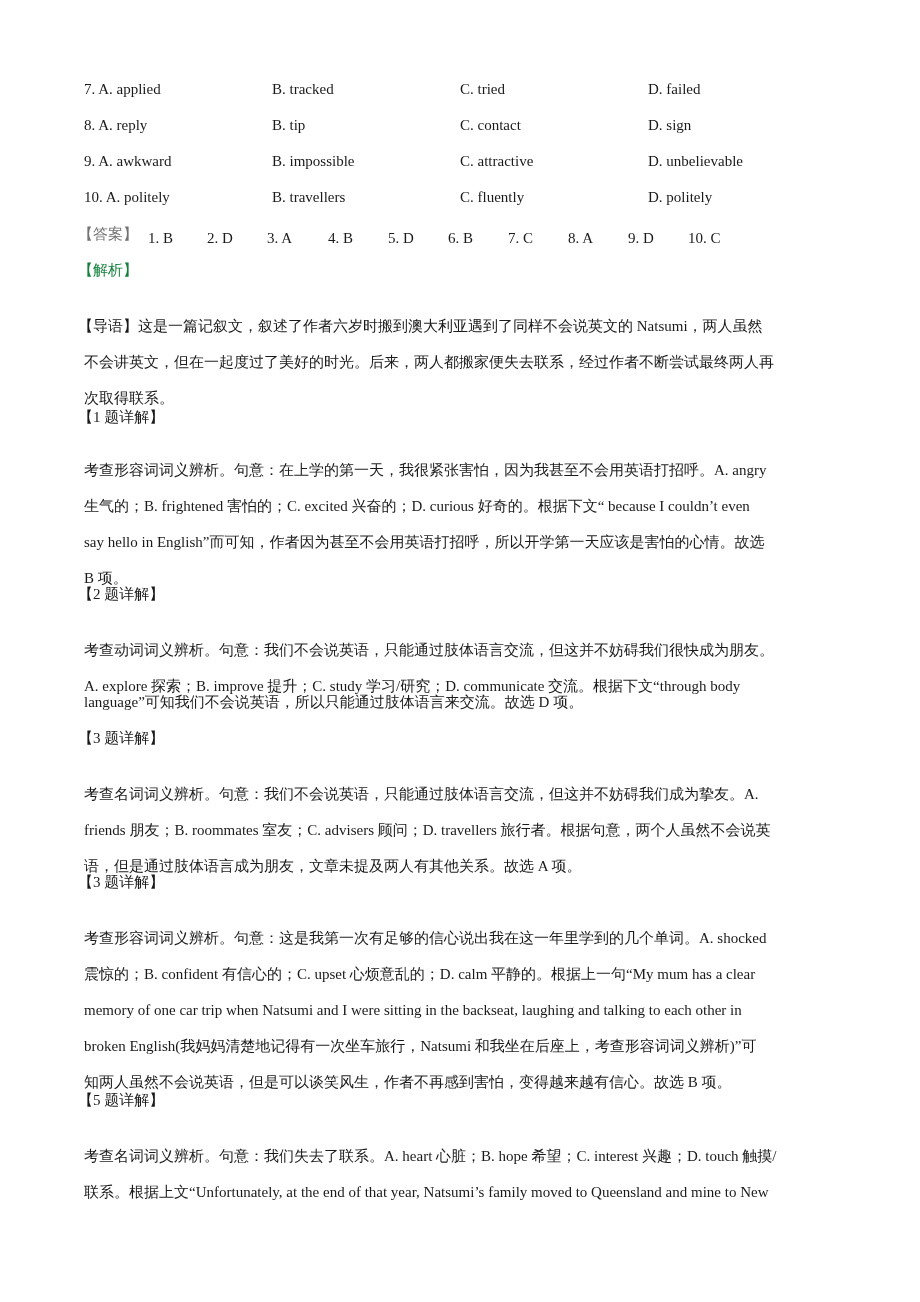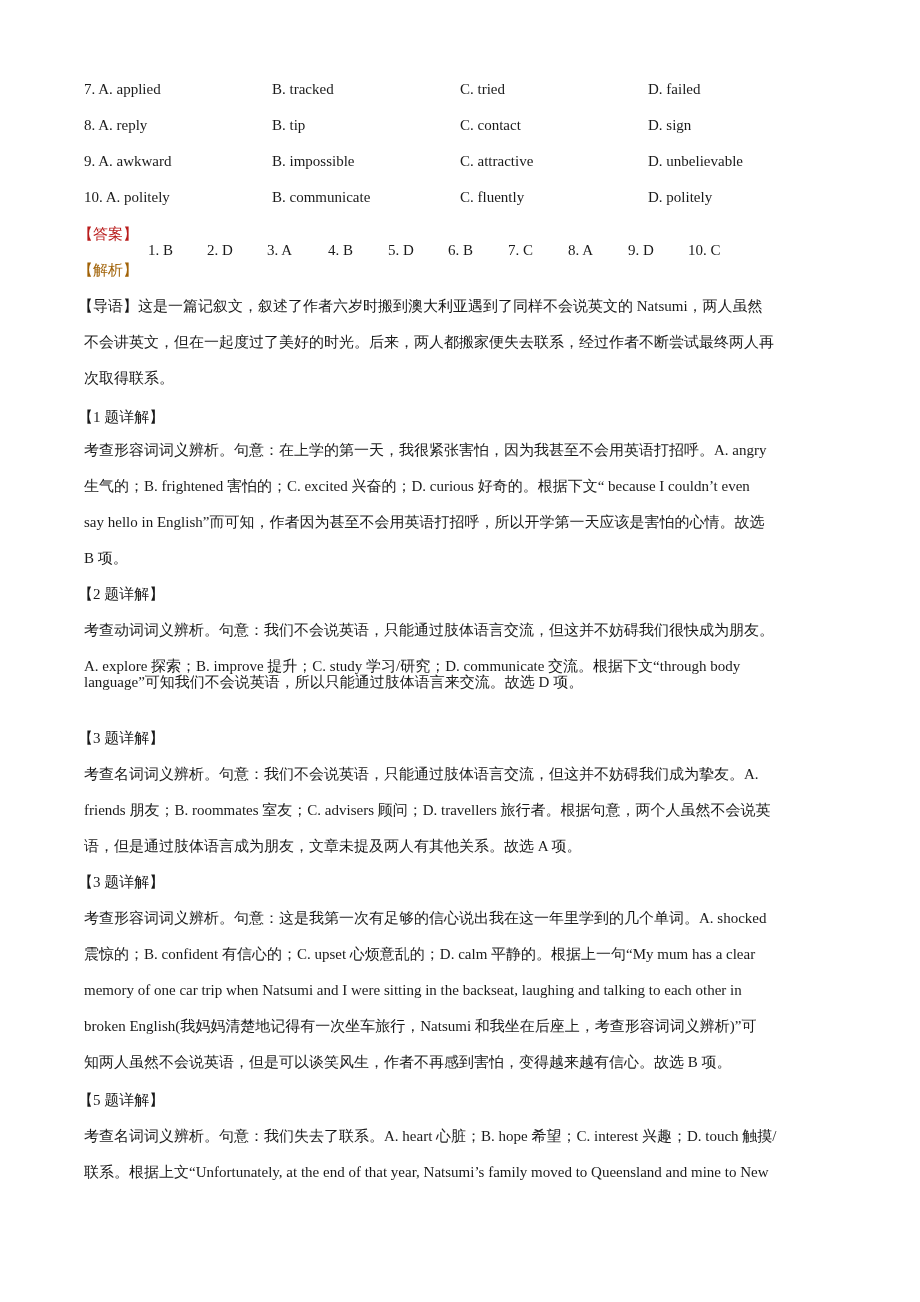--- a/index.html
+++ b/index.html
@@ -6,24 +6,24 @@
     body {
       width: 920px; height: 1302px; position: relative; overflow: hidden;
       font-family: "Liberation Serif", "DejaVu Serif", serif;
       color: #1a1a1a; font-size: 15px;
     }
     .page { position: absolute; left: 84px; top: 0; width: 760px; }
     .opt-row { position: absolute; left: 0; height: 20px; line-height: 20px; white-space: nowrap; }
     .opt-row span { position: absolute; top: 0; }
     .c0 { left: 0; } .c1 { left: 188px; text-align: center; } .c2 { left: 376px; } .c3 { left: 564px; }
     .answer-row { position: absolute; left: 0; top: 224px; height: 20px; line-height: 20px; white-space: nowrap; }
-    .answer-row .tag { color: #b91c1c; position: absolute; left: -6px; }
-    .answer-row .ans { position: absolute; top: 16px; }
-    .blue { color: #a16207; }
-    .line { position: absolute; left: 0; height: 20px; line-height: 20px; white-space: nowrap; }
+    .answer-row .tag { color: #737373; position: absolute; left: -6px; }
+    .answer-row .ans { position: absolute; top: 4px; }
+    .blue { color: #15803d; }
+    .line { position: absolute; left: 0; height: 20px; line-height: 20px; white-space: nowrap; margin-top: 20px; }
     .hdr { position: absolute; left: -6px; height: 20px; line-height: 20px; white-space: nowrap; }
   </style>
 </head>
 <body>
 
 <div class="page">
 
   <div class="opt-row" style="top:79px">
     <span class="c0"><span style="position:static">7.</span> <span style="position:static">A. applied</span></span>
     <span class="c1">B. tracked</span>
@@ -37,21 +37,21 @@
     <span class="c3">D. sign</span>
   </div>
   <div class="opt-row" style="top:151px">
     <span class="c0"><span style="position:static">9.</span> <span style="position:static">A. awkward</span></span>
     <span class="c1">B. impossible</span>
     <span class="c2">C. attractive</span>
     <span class="c3">D. unbelievable</span>
   </div>
   <div class="opt-row" style="top:187px">
     <span class="c0"><span style="position:static">10.</span> <span style="position:static">A. politely</span></span>
-    <span class="c1">B. communicate</span>
+    <span class="c1">B. travellers</span>
     <span class="c2">C. fluently</span>
     <span class="c3">D. politely</span>
   </div>
 
   <div class="answer-row">
     <span class="tag">【答案】</span>
     <span class="ans" style="left:64px">1. B</span>
     <span class="ans" style="left:123px">2. D</span>
     <span class="ans" style="left:183px">3. A</span>
     <span class="ans" style="left:244px">4. B</span>

